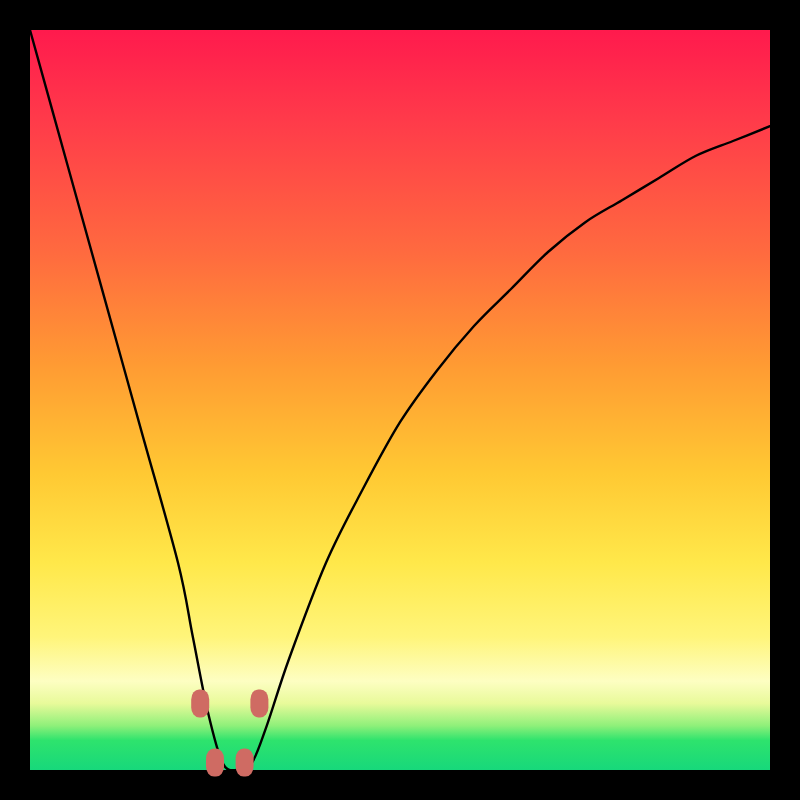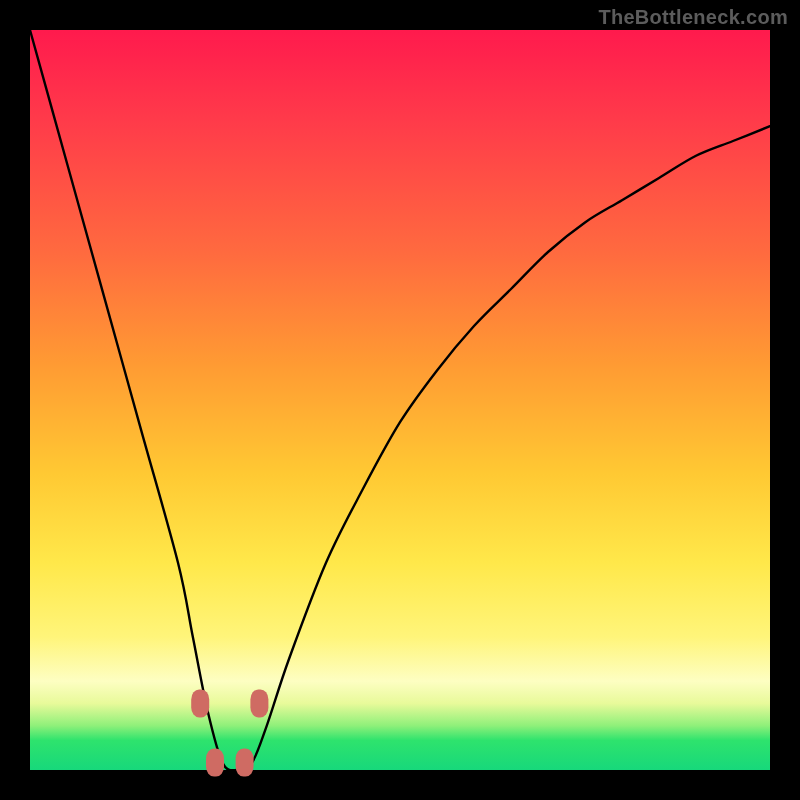--- a/index.html
+++ b/index.html
@@ -78,14 +78,13 @@
     <svg class="curve" viewBox="0 0 740 740">
       <path class="curve-path" d="M 0 0 C 6.166666666666667 22.200000000000006, 24.666666666666664 88.80000000000004, 37 133.20000000000005 C 49.333333333333336 177.60000000000005, 61.666666666666664 222, 74 266.4 C 86.33333333333333 310.79999999999995, 98.66666666666667 355.2, 111 399.59999999999997 C 123.33333333333333 443.99999999999994, 139.36666666666667 498.26666666666665, 148 532.8 C 156.63333333333333 567.3333333333333, 157.86666666666667 582.1333333333333, 162.8 606.8 C 167.73333333333335 631.4666666666666, 172.66666666666666 659.8333333333333, 177.6 680.8 C 182.53333333333333 701.7666666666667, 187.46666666666667 722.7333333333333, 192.4 732.6 C 197.33333333333334 742.4666666666667, 202.26666666666668 740, 207.20000000000002 740 C 212.13333333333335 740, 217.06666666666666 740, 222 732.6 C 226.93333333333334 725.2, 230.63333333333335 712.8666666666667, 236.8 695.6 C 242.96666666666667 678.3333333333334, 249.13333333333333 656.1333333333333, 259 629 C 268.8666666666667 601.8666666666667, 283.6666666666667 561.1666666666666, 296 532.8 C 308.3333333333333 504.4333333333333, 320.6666666666667 482.23333333333335, 333 458.8 C 345.3333333333333 435.3666666666667, 357.66666666666663 411.9333333333334, 370 392.20000000000005 C 382.33333333333337 372.4666666666667, 394.66666666666674 356.43333333333334, 407.00000000000006 340.4 C 419.33333333333337 324.3666666666666, 431.6666666666667 309.56666666666666, 444 296 C 456.3333333333333 282.43333333333334, 468.6666666666667 271.3333333333333, 481 259 C 493.3333333333333 246.66666666666666, 505.6666666666667 233.1, 518 222 C 530.3333333333334 210.9, 542.6666666666666 201.03333333333333, 555 192.39999999999998 C 567.3333333333334 183.76666666666662, 579.6666666666666 177.59999999999994, 592 170.19999999999993 C 604.3333333333334 162.79999999999993, 616.6666666666666 155.39999999999998, 629 148 C 641.3333333333334 140.60000000000002, 653.6666666666666 131.96666666666673, 666 125.80000000000007 C 678.3333333333334 119.6333333333334, 690.6666666666666 115.93333333333334, 703 111 C 715.3333333333334 106.06666666666666, 733.8333333333334 98.6666666666667, 740 96.20000000000005"></path>
       <g>
           <rect x="161.20000000000002" y="659.4" width="18" height="28" rx="8" ry="10" class="blob"></rect>
           <rect x="220.4" y="659.4" width="18" height="28" rx="8" ry="10" class="blob"></rect>
           <rect x="176" y="718.6" width="18" height="28" rx="8" ry="10" class="blob"></rect>
           <rect x="205.6" y="718.6" width="18" height="28" rx="8" ry="10" class="blob"></rect>
         </g>
     </svg>
   </div>
-  <div class="watermark">TheBottleneck.com</div>
 </div>
 
 </body></html>

